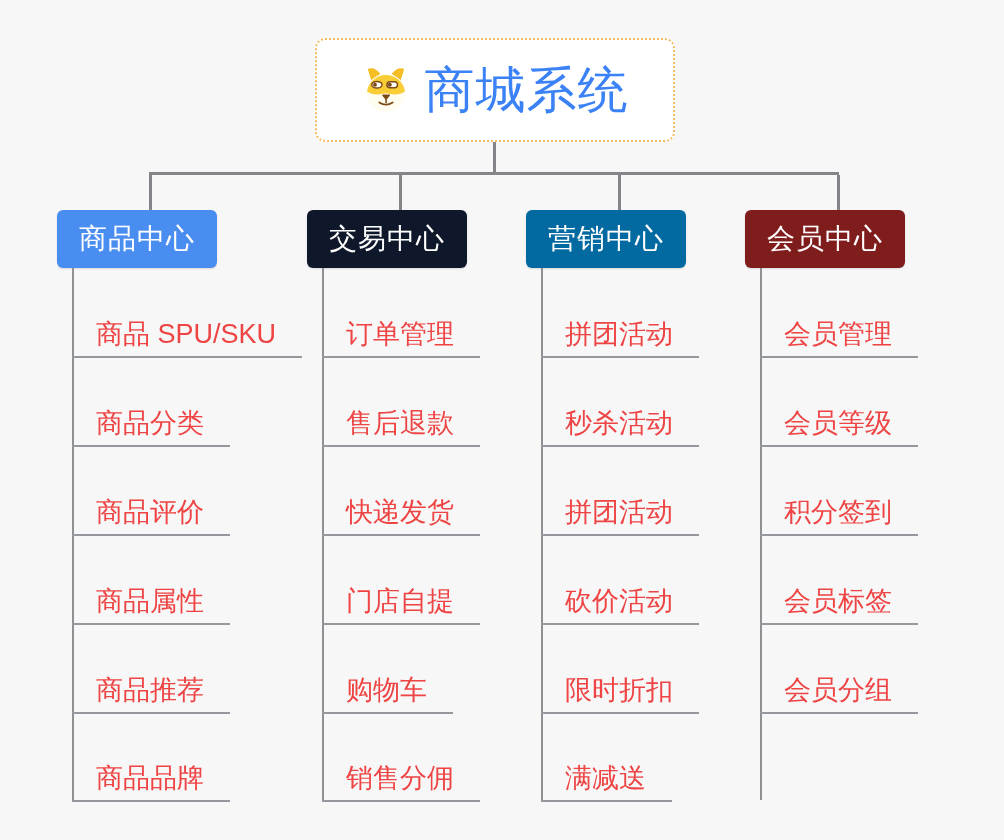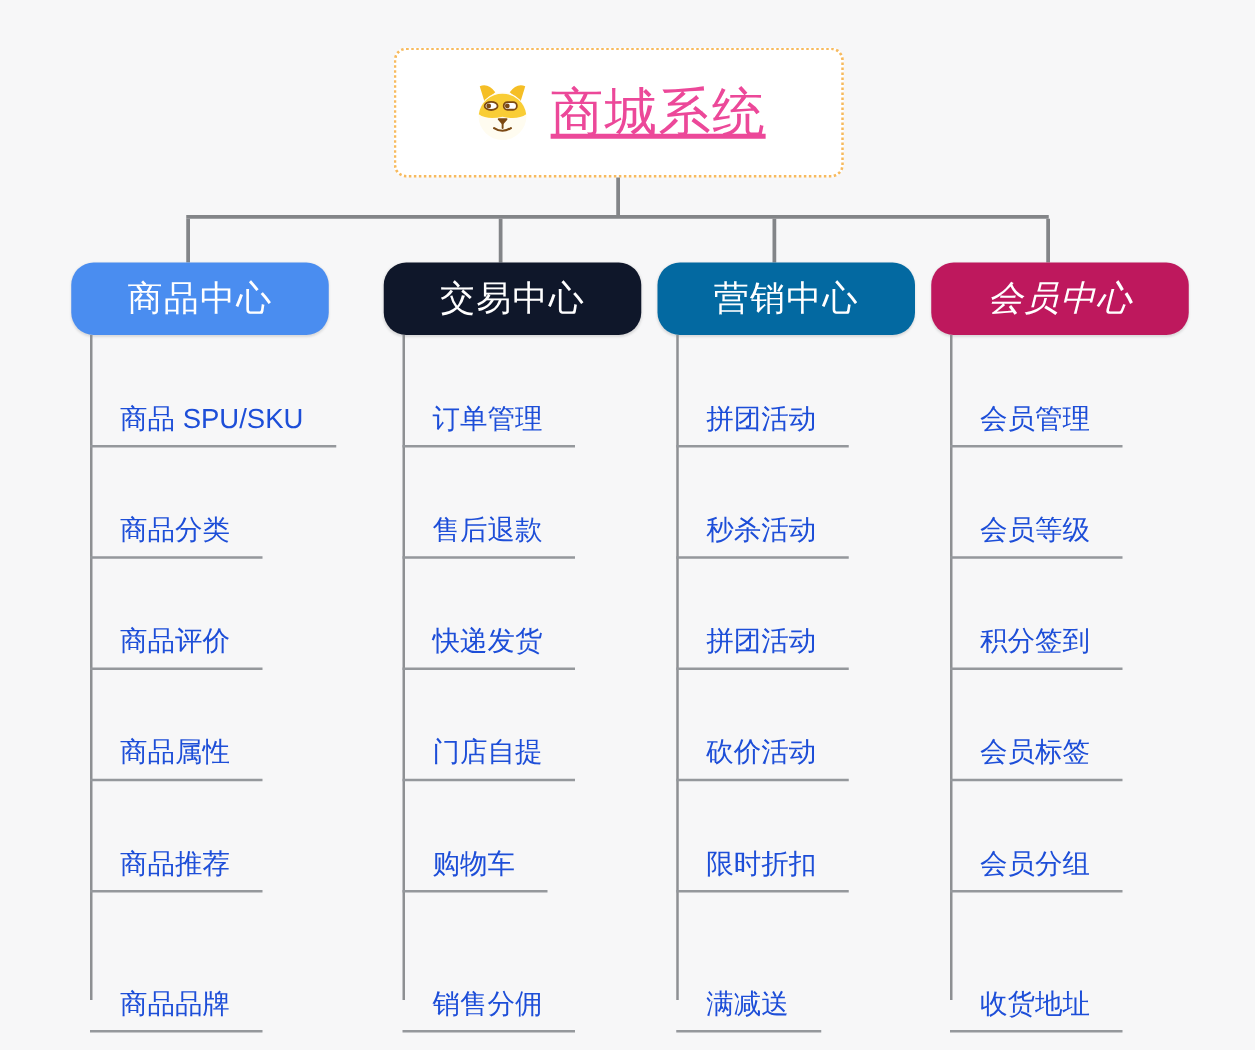--- a/index.html
+++ b/index.html
@@ -18,73 +18,72 @@
   .root{
     position:absolute;left:315px;top:38px;
     width:360px;height:104px;
     box-sizing:border-box;
     background:#ffffff;
     border:2px dotted #f7ba5e;
     border-radius:10px;
     display:flex;align-items:center;justify-content:center;gap:15px;
   }
   .root-label{
-    font-size:42px;
-    color:#ec4899;
+    font-size:50px;
+    color:#3b82f6;
     font-weight:500;
     letter-spacing:1px;
-    text-decoration:underline;
   }
   .dog-icon{width:48px;height:46px;display:block;}
 
   
   .line{position:absolute;background:#838588;}
   .root-stub{left:493px;top:142px;width:3px;height:30px;}
   .bus{left:149px;top:172px;width:690px;height:3px;}
   .drop{top:175px;width:3px;height:35px;}
   .drop.d1{left:148.5px;} .drop.d2{left:398.5px;}
   .drop.d3{left:617.5px;} .drop.d4{left:836.5px;}
 
   
   .branch{
     position:absolute;top:210px;
-    width:206px;height:58px;
-    border-radius:18px;
+    width:160px;height:58px;
+    border-radius:6px;
     display:flex;align-items:center;justify-content:center;
     color:#ffffff;font-size:28px;letter-spacing:1px;
     box-shadow:0 1px 2px rgba(0,0,0,.12);
     cursor:default;
     text-align:right;
   }
   .b1{left:57px;background:#4a8df0;}
   .b2{left:307px;background:#0f172a;}
   .b3{left:526px;background:#0369a1;}
-  .b4{left:745px;background:#be185d;font-style:italic;}
+  .b4{left:745px;background:#7f1d1d;}
 
   
   .spine{position:absolute;top:268px;width:2px;height:532px;background:#8e9093;}
   .spine.c1{left:72px;} .spine.c2{left:322px;}
   .spine.c3{left:541px;} .spine.c4{left:760px;}
 
   
   .item{
     position:absolute;
     box-sizing:border-box;
     padding:0 26px 7px 24px;
     line-height:29px;
-    font-size:22px;
-    color:#1d4ed8;
+    font-size:27px;
+    color:#ef4444;
     white-space:nowrap;
     border-bottom:2px solid #95989c;
     cursor:default;
   }
   .item.c1{left:72px;} .item.c2{left:322px;}
   .item.c3{left:541px;} .item.c4{left:760px;}
   .r1{top:320px;} .r2{top:409px;} .r3{top:498px;}
-  .r4{top:587px;} .r5{top:676px;} .r6{top:788px;}
+  .r4{top:587px;} .r5{top:676px;} .r6{top:764px;}
 </style>
 </head>
 <body>
 
 <div class="stage">
 
   <div class="root">
     <svg class="dog-icon" viewBox="0 0 50 48" aria-hidden="true">
       <path d="M10 15 L6 2 Q13 -1 19 7 Z" fill="#f5be25"></path>
       <path d="M40 15 L44 2 Q37 -1 31 7 Z" fill="#f5be25"></path>
@@ -137,15 +136,14 @@
   <div class="item c3 r3">拼团活动</div>
   <div class="item c3 r4">砍价活动</div>
   <div class="item c3 r5">限时折扣</div>
   <div class="item c3 r6">满减送</div>
 
   <div class="item c4 r1">会员管理</div>
   <div class="item c4 r2">会员等级</div>
   <div class="item c4 r3">积分签到</div>
   <div class="item c4 r5">会员分组</div>
   <div class="item c4 r4">会员标签</div>
-  <div class="item c4 r6">收货地址</div>
 
 </div>
 
 </body></html>

